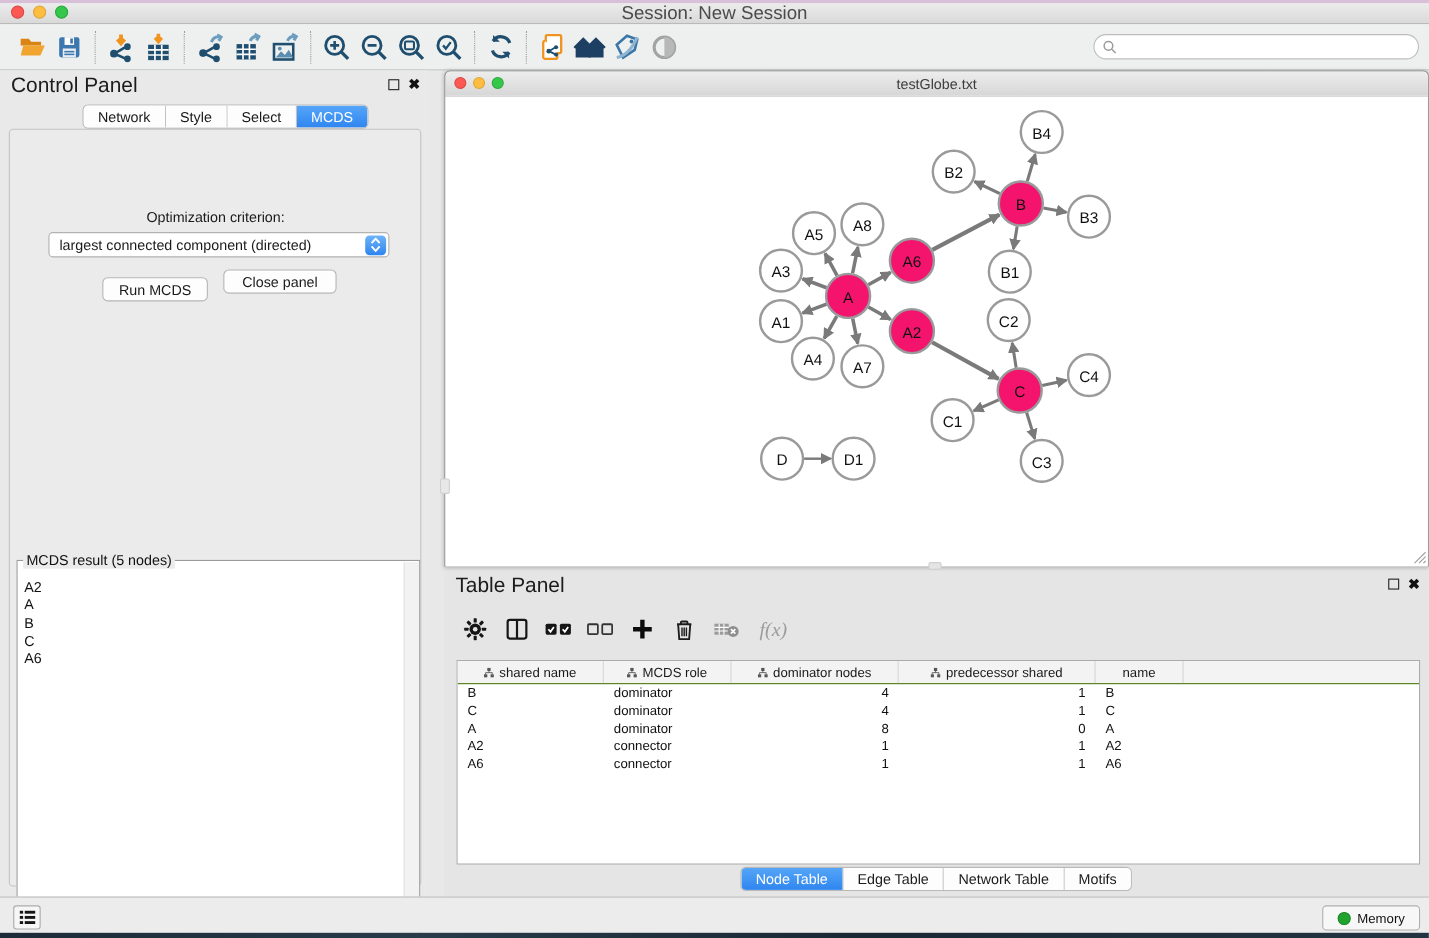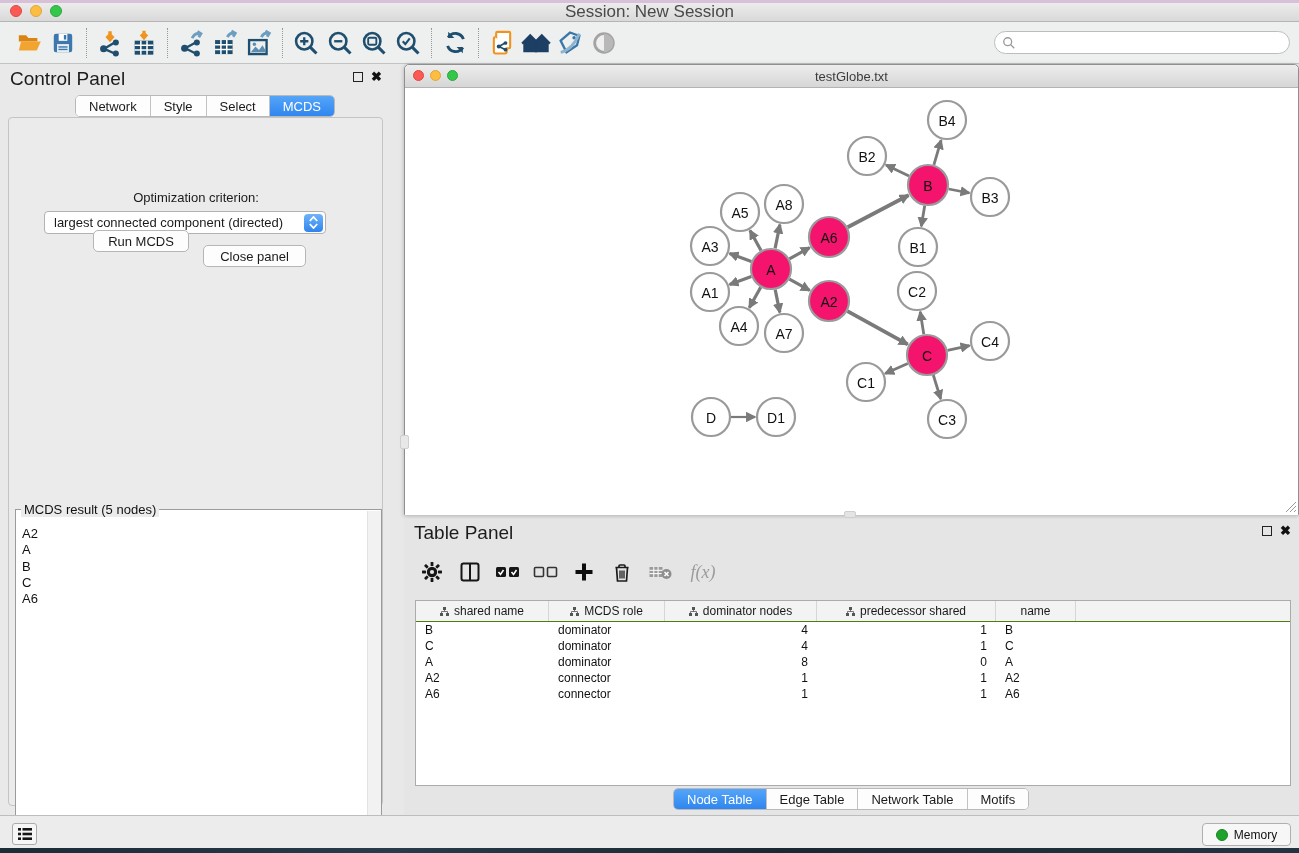--- a/index.html
+++ b/index.html
@@ -38,28 +38,28 @@
   .seg-tabs { position:absolute; display:flex; border:1px solid #b9b9b9; border-radius:5px; background:#fff; overflow:hidden; height:22px; }
   .seg-tab { padding:0 13px; display:flex; align-items:center; font-size:13px; color:#1a1a1a; border-right:1px solid #c2c2c2; background:#fdfdfd; }
   .seg-tab:last-child { border-right:none; }
   .seg-tab.active { background:linear-gradient(#55a5f8,#2f86ef); color:#fff; }
 
   .cp-tabs { left:75px; top:31px; }
 
   .cp-box { position:absolute; left:8px; top:53px; width:375px; height:689px; background:#ebebeb;
     border:1px solid #c4c4c4; border-radius:4px; }
   .opt-label { position:absolute; left:0; top:72px; width:390px; text-align:center; font-size:13px; }
-  .dropdown { position:absolute; left:43px; top:93px; width:282px; height:23px; background:#fff;
+  .dropdown { position:absolute; left:43px; top:93px; width:310px; height:23px; background:#fff;
     border:1px solid #b2b2b2; border-radius:4px; display:flex; align-items:center; padding-left:9px; font-size:13px; }
   .dd-stepper { position:absolute; right:2px; top:1.5px; width:19px; height:18px; border-radius:4px;
     background:linear-gradient(#6fb3f9,#2e85ef); display:flex; flex-direction:column; align-items:center; justify-content:center; gap:1px; }
   .dd-stepper svg { display:block; }
   .cp-button { position:absolute; height:22px; background:#fdfdfd; border:1px solid #b6b6b6; border-radius:5px;
     font-size:13px; display:flex; align-items:center; justify-content:center; color:#1a1a1a; }
-  .btn-run { left:92px; top:112px; width:96px; }
+  .btn-run { left:92px; top:134px; width:96px; }
   .btn-close { left:202px; top:127px; width:103px; }
 
   .result-box { position:absolute; left:14px; top:391px; width:367px; height:344px; background:#fff;
     border:1px solid #9b9b9b; }
   .result-title { position:absolute; left:5px; top:-8px; background:#ebebeb; padding:0 3px; font-size:13px; color:#111; }
   .result-list { position:absolute; left:0; top:8px; right:15px; bottom:0; padding:8px 0 0 6px; overflow:hidden; }
   .result-item { font-size:13px; line-height:16.3px; color:#111; }
   .result-scroll { position:absolute; right:0; top:1px; bottom:1px; width:14px; background:#f2f2f2; border-left:1px solid #e3e3e3; }
 
   

